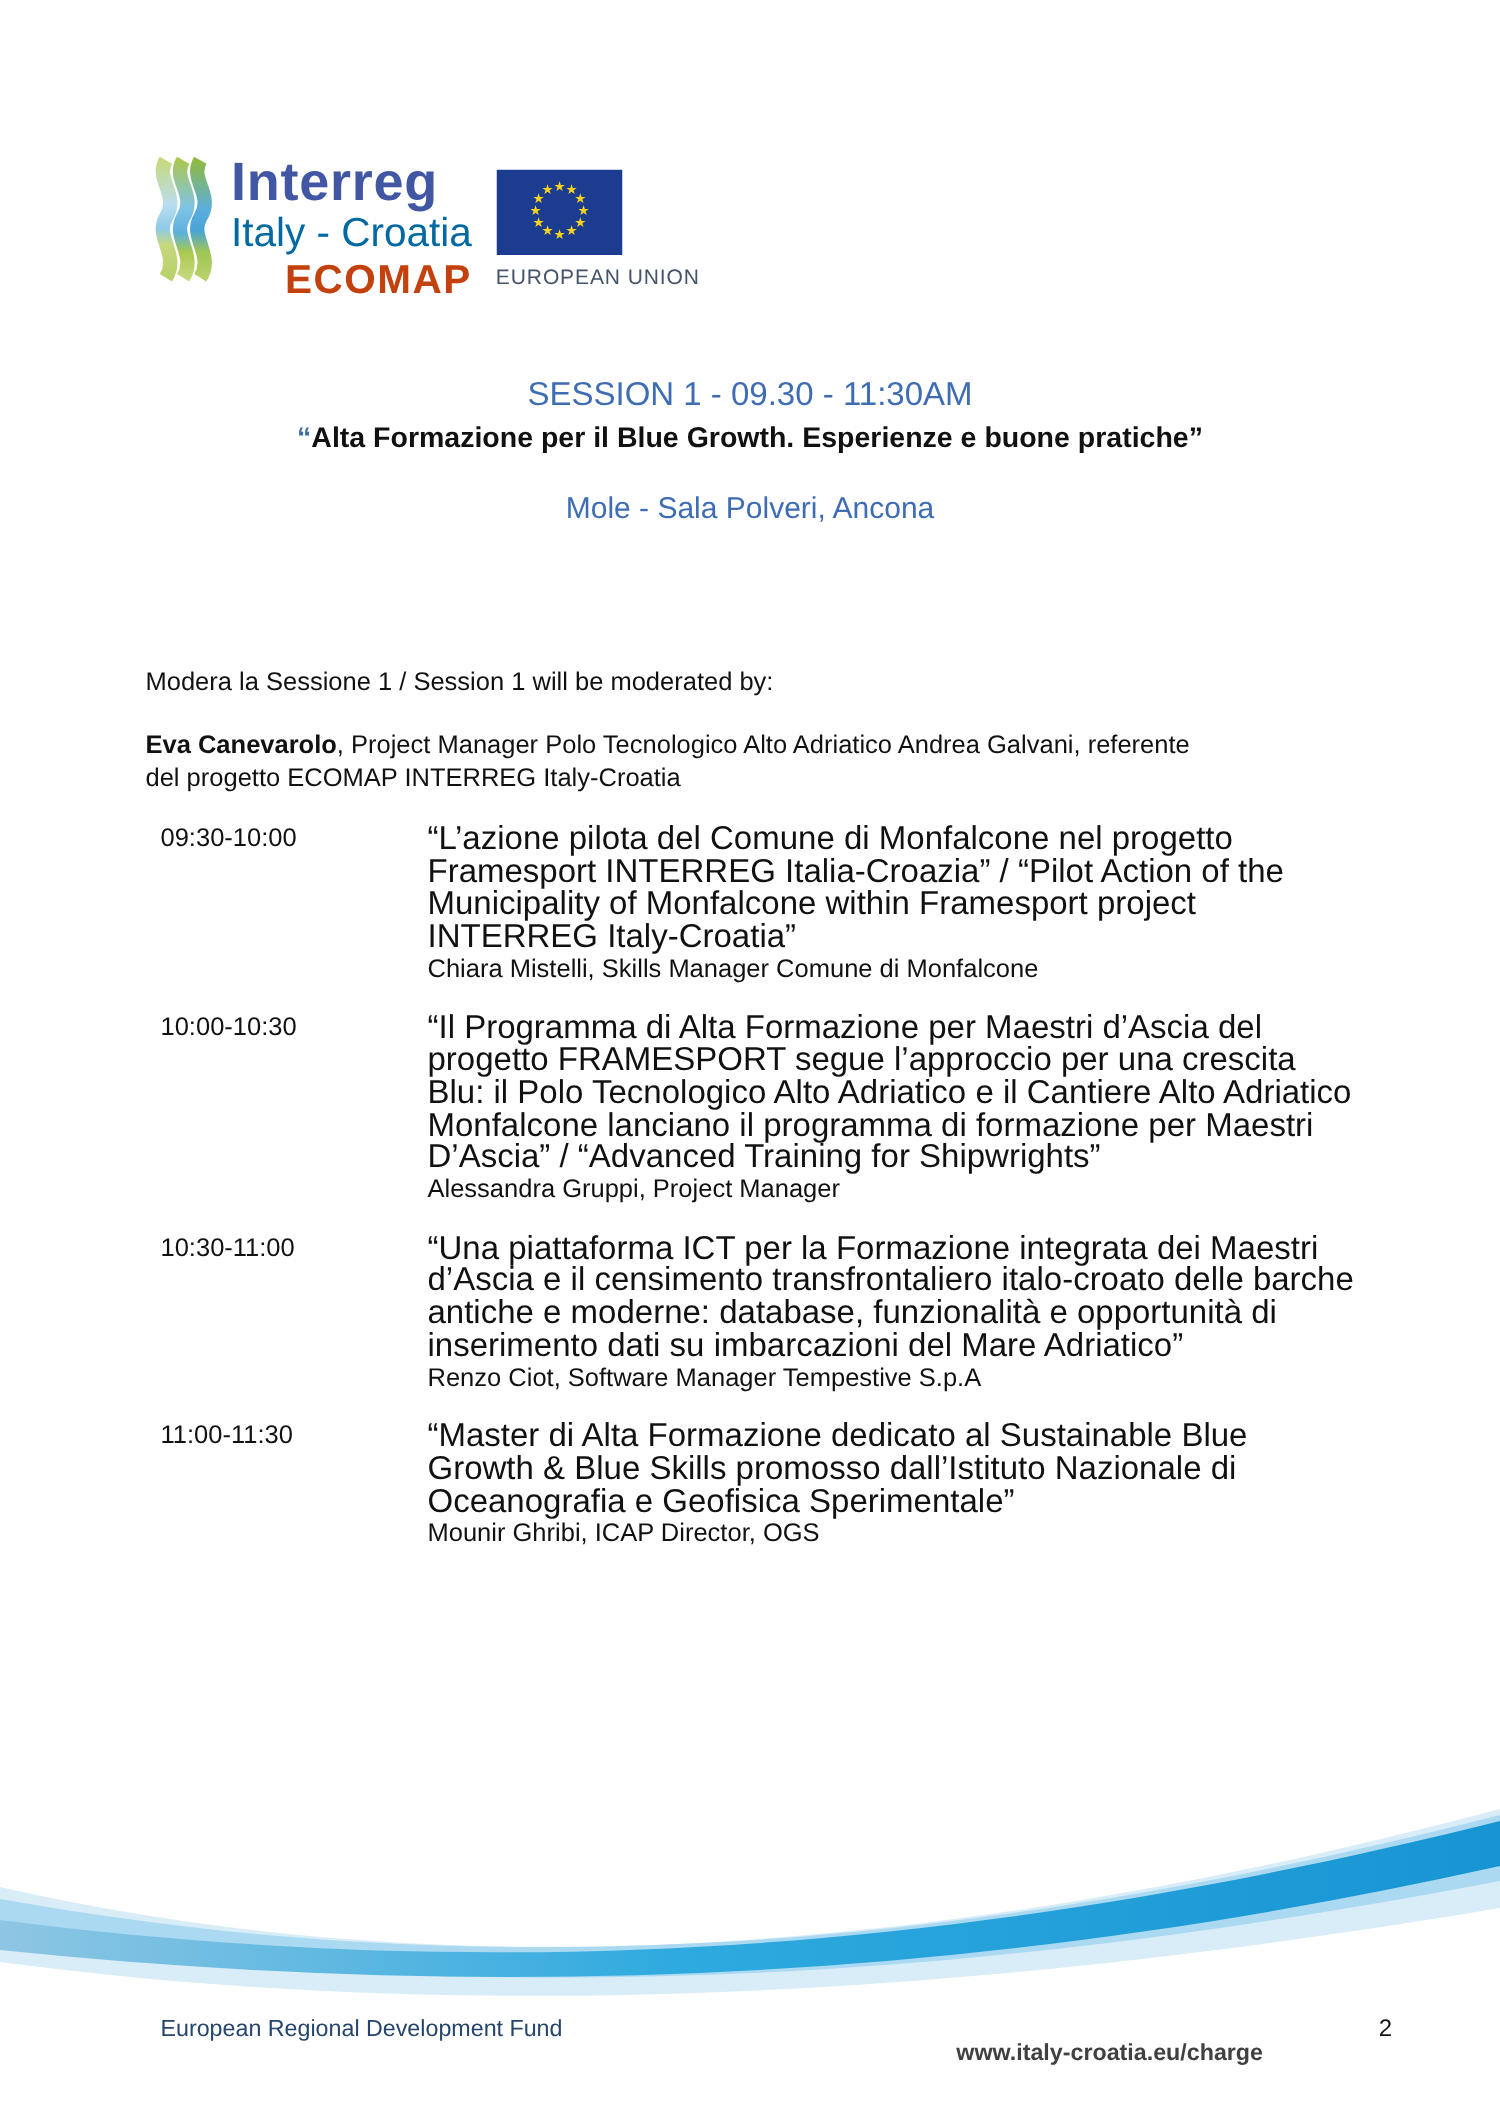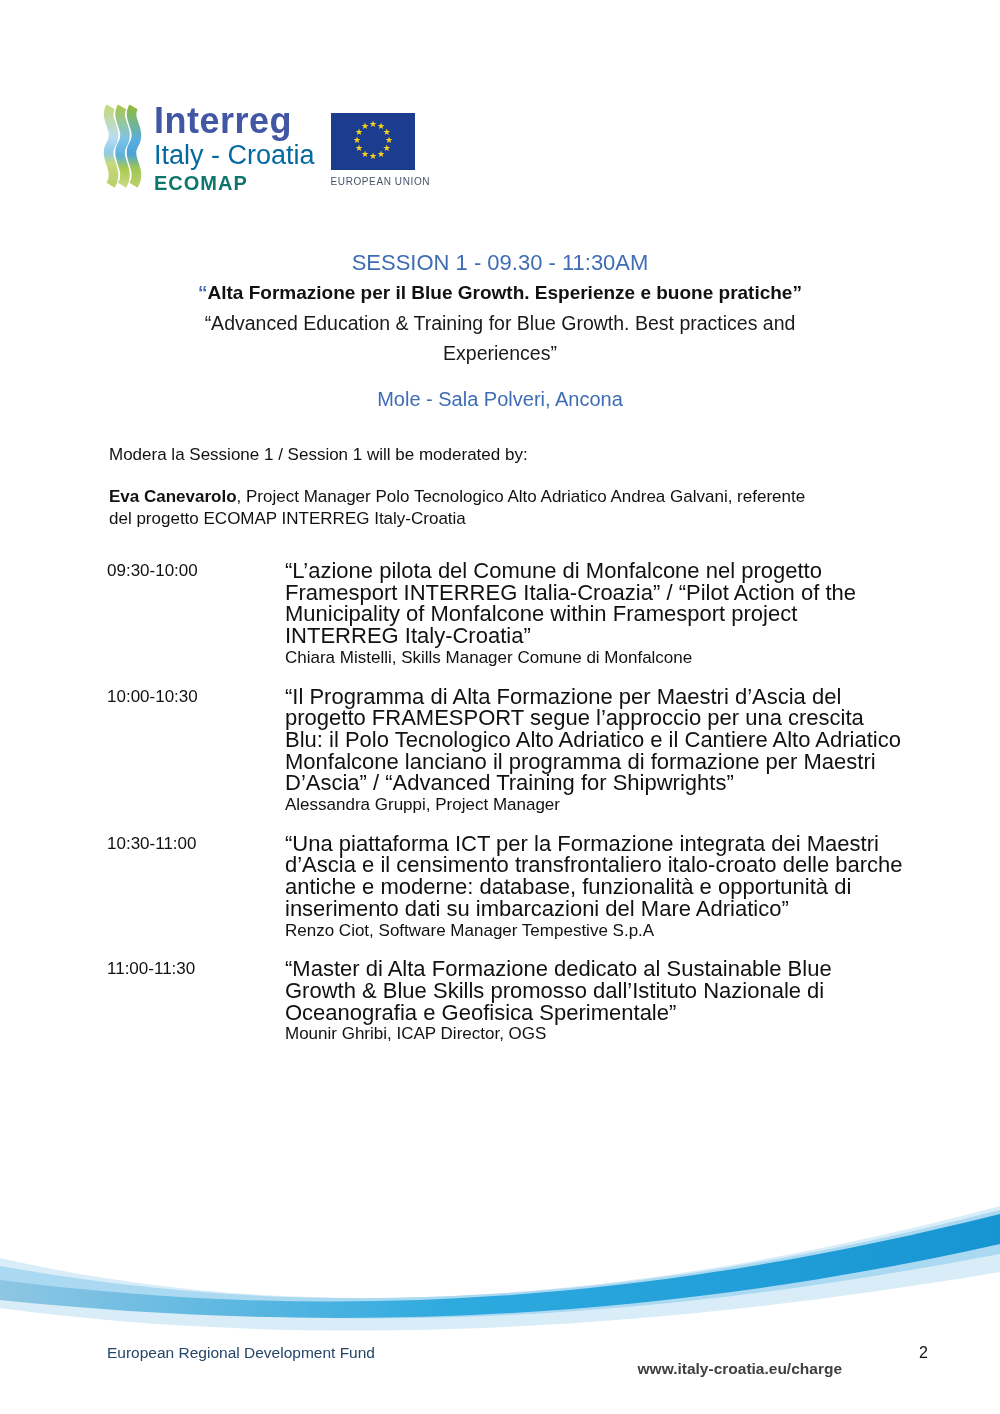--- a/index.html
+++ b/index.html
@@ -13,41 +13,41 @@
     overflow:hidden;
   }
 
   
   .logo-row{position:absolute;top:103px;left:100px;display:flex;align-items:flex-start;}
   .interreg-logo{display:flex;align-items:flex-start;}
   .logo-waves{width:46px;height:86px;margin-right:8px;}
   .logo-text{line-height:1;}
   .brand{font-size:36px;font-weight:bold;color:#4257a4;letter-spacing:0.5px;}
   .subbrand{font-size:27px;color:#0369a1;margin-top:3px;}
-  .program{font-size:20px;font-weight:bold;color:#0f766e;letter-spacing:1px;margin-top:4px;}
+  .program{font-size:27px;font-weight:bold;color:#c2410c;letter-spacing:1px;margin-top:4px;text-align:right;}
   .eu-block{margin-left:16px;margin-top:10px;text-align:center;}
   .eu-flag{width:84px;height:57px;display:block;}
-  .eu-caption{font-size:10px;color:#44546a;letter-spacing:0.6px;margin-top:6px;white-space:nowrap;}
+  .eu-caption{font-size:14px;color:#44546a;letter-spacing:0.6px;margin-top:6px;white-space:nowrap;}
 
   
   .title-block{position:absolute;top:248px;left:0;width:1000px;text-align:center;}
   .session-heading{font-size:22px;line-height:30px;color:#3f6db4;}
   .title-it{margin:0;font-size:19px;font-weight:bold;line-height:30px;color:#111;}
   .title-it .oq{color:#3f6db4;}
   .title-en{font-size:19.5px;line-height:30px;max-width:700px;margin:0 auto;color:#1a1a1a;}
   .venue{font-size:20px;line-height:30px;color:#3f6db4;margin-top:16px;}
 
   
-  .moderation{position:absolute;top:444px;left:109px;width:730px;}
+  .moderation{position:absolute;top:444px;left:97px;width:730px;}
   .mod-intro{margin:0;font-size:17px;line-height:22px;}
   .mod-line{margin:20px 0 0 0;font-size:17px;line-height:22px;max-width:705px;}
   .mod-line strong{font-weight:bold;}
 
   
-  .schedule{position:absolute;top:560px;left:107px;width:800px;}
+  .schedule{position:absolute;top:548px;left:107px;width:800px;}
   .entry{display:flex;margin-bottom:17px;}
   .time{flex:0 0 178px;font-size:17px;line-height:21.7px;}
   .body{flex:1;max-width:640px;}
   .entry-title{font-size:22px;font-weight:normal;line-height:21.7px;}
   .entry-speaker{font-size:17px;line-height:21.7px;}
 
   
   .wave{position:absolute;top:1198px;left:0;width:1000px;height:172px;display:block;}
 
   
@@ -115,21 +115,20 @@
             <text x="34" y="16.1">★</text>
         </g>
       </svg>
       <div class="eu-caption">EUROPEAN UNION</div>
     </div>
   </header>
 
   <section class="title-block">
     <div class="session-heading">SESSION 1 - 09.30 - 11:30AM</div>
     <h1 class="title-it"><span class="oq">“</span><span>Alta Formazione per il Blue Growth. Esperienze e buone pratiche”</span></h1>
-    <div class="title-en">“Advanced Education &amp; Training for Blue Growth. Best practices and Experiences”</div>
     <div class="venue">Mole - Sala Polveri, Ancona</div>
   </section>
 
   <section class="moderation">
     <p class="mod-intro">Modera la Sessione 1 / Session 1 will be moderated by:</p>
     <p class="mod-line"><strong>Eva Canevarolo</strong><span>, Project Manager Polo Tecnologico Alto Adriatico Andrea Galvani, referente del progetto ECOMAP INTERREG Italy-Croatia</span></p>
   </section>
 
   <section class="schedule">
 

